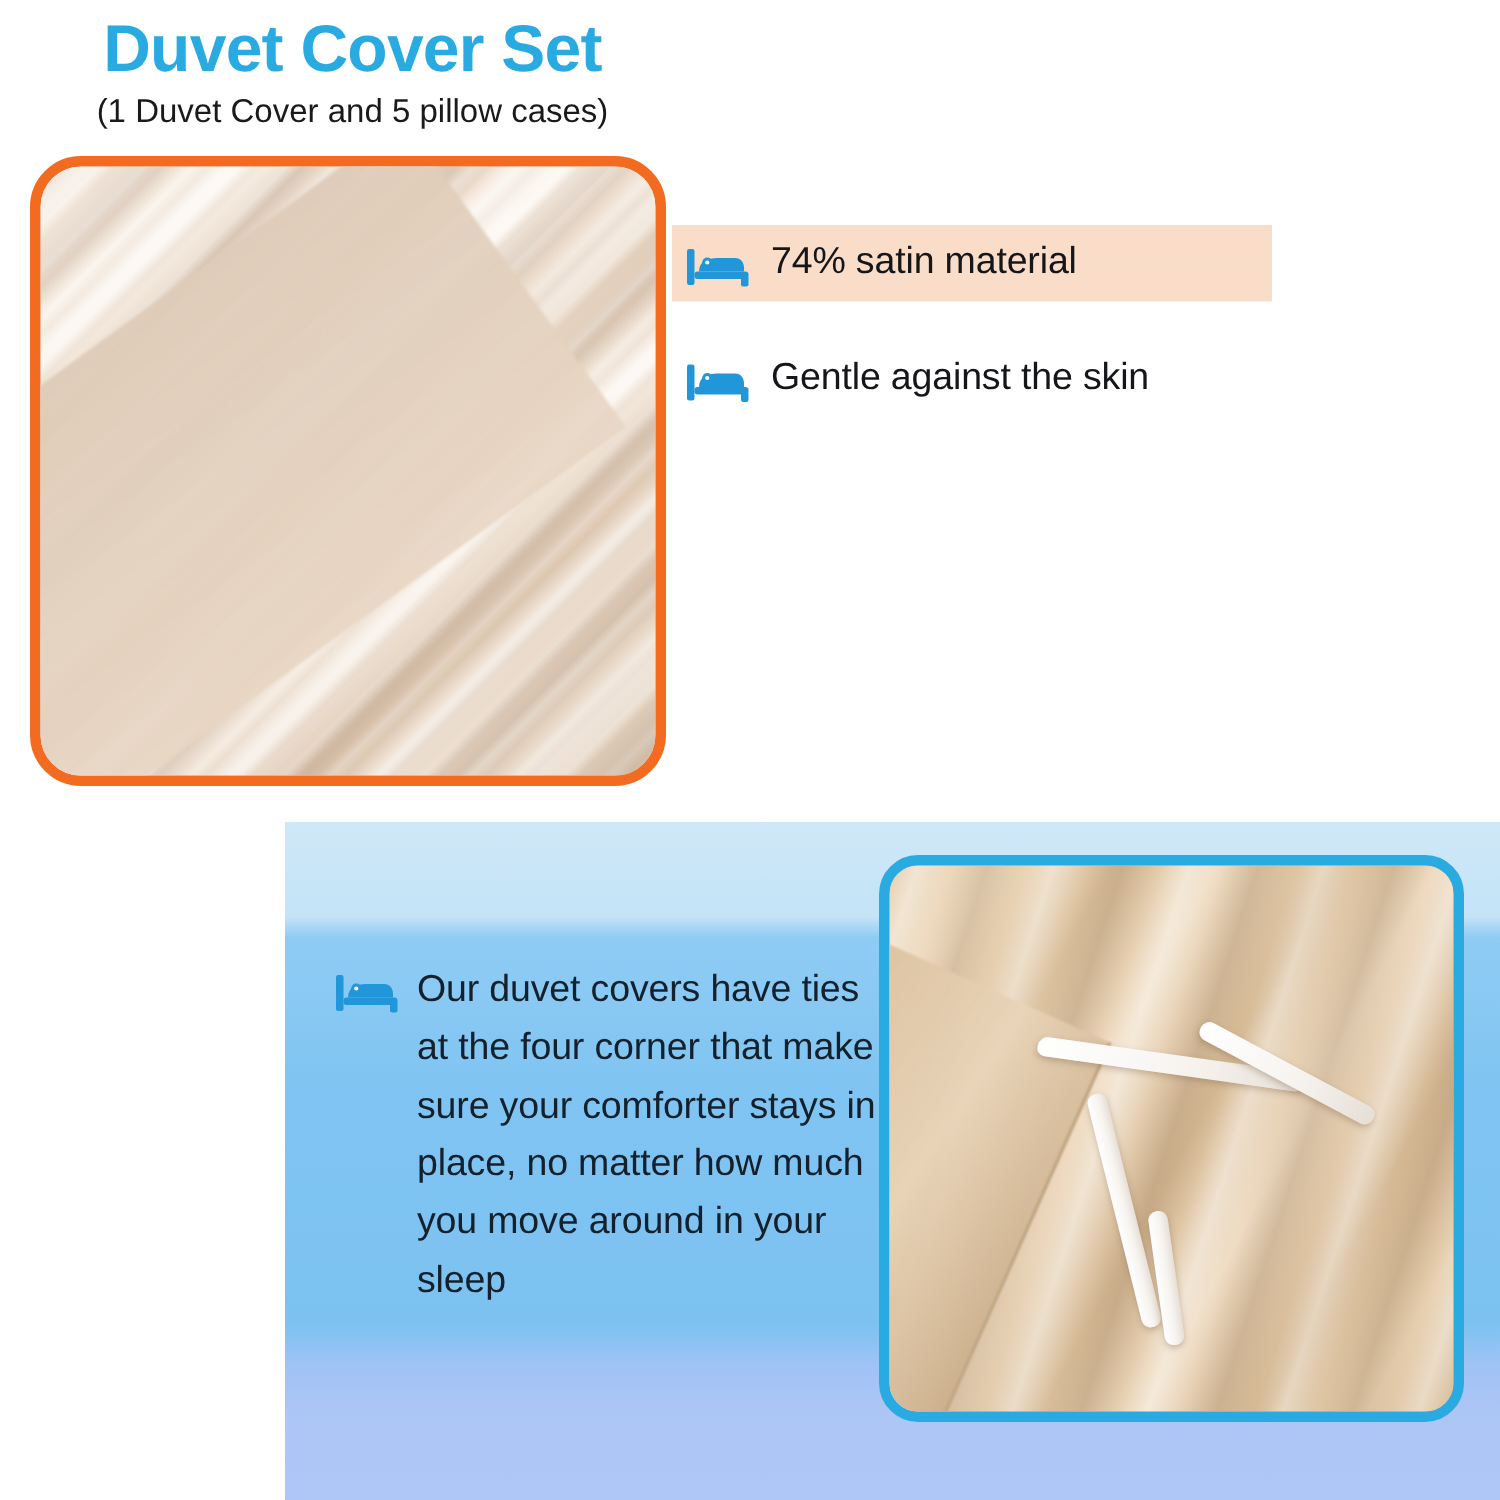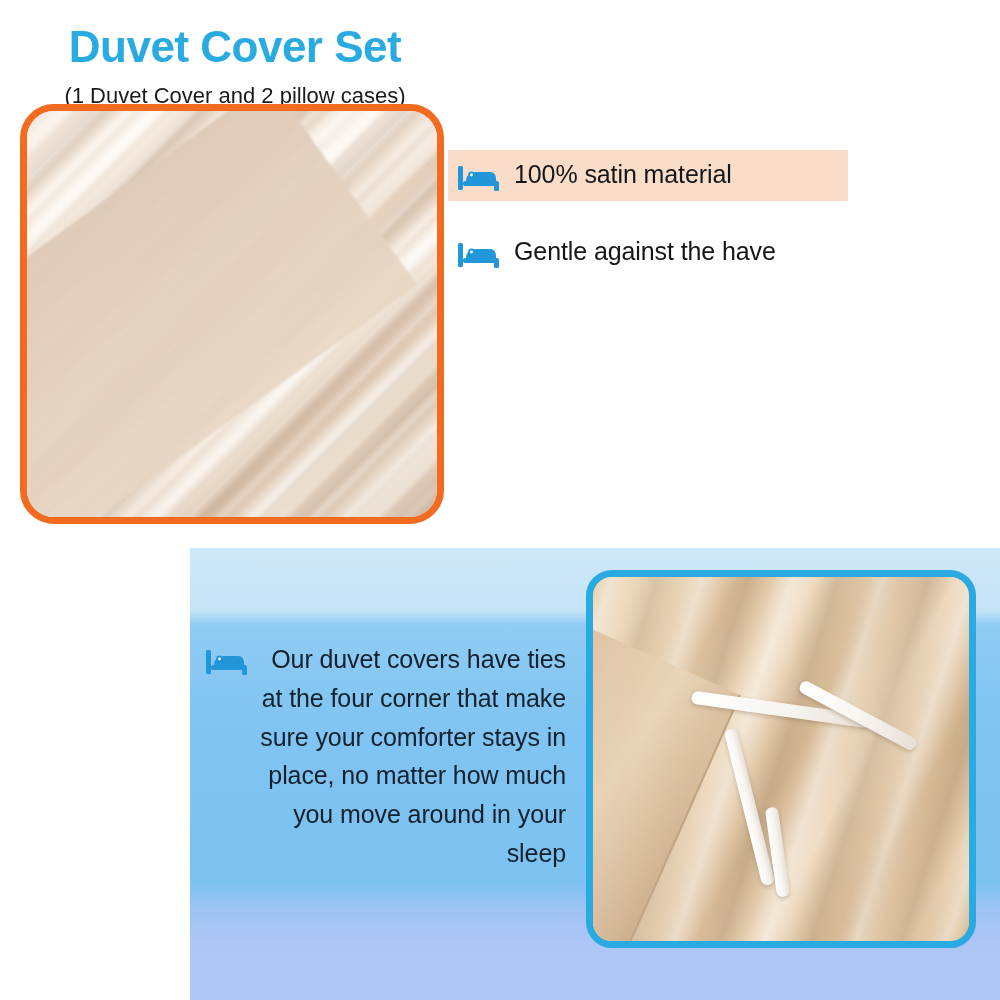--- a/index.html
+++ b/index.html
@@ -23,21 +23,21 @@
     top: 10px;
     width: 470px;
     text-align: center;
   }
   .main-title {
     font-size: 44px;
     font-weight: bold;
     color: #29ABE2;
     letter-spacing: -0.5px;
     line-height: 1.05;
-    margin: 14px;
+    margin: 0;
     white-space: nowrap;
   }
   .sub-title {
     font-size: 22px;
     color: #1A1A1A;
     margin: 6px 0 0 0;
     line-height: 1.1;
     white-space: nowrap;
   }
 
@@ -151,26 +151,25 @@
       #8FCCF4 17%,
       #7FC4F2 40%,
       #7CC2F1 74%,
       #9FC3F4 80%,
       #AEC6F5 88%,
       #AFC7F6 100%);
   }
 
   .tie-text {
     position: absolute;
-    left: 206px;
+    left: 224px;
     top: 640px;
     width: 360px;
     display: flex;
     align-items: flex-start;
-    text-align: right;
   }
   .tie-text .bed-icon {
     margin-top: 6px;
     margin-right: 12px;
   }
   .tie-paragraph {
     font-size: 25px;
     color: #14202B;
     line-height: 1.55;
     letter-spacing: -0.1px;
@@ -258,56 +257,56 @@
     height: 90px;
     border-radius: 6px;
     transform: rotate(-8deg);
   }
 </style>
 </head>
 <body>
 
 <div class="title-block">
   <h1 class="main-title">Duvet Cover Set</h1>
-  <p class="sub-title">(1 Duvet Cover and 2 pillow cases)</p>
+  <p class="sub-title">(1 Duvet Cover and 5 pillow cases)</p>
 </div>
 
 <div class="photo-top">
   <div class="satin-top"></div>
   <div class="satin-top-lower"></div>
 </div>
 
 <div class="feature-list">
 
   <div class="feature-row band">
     <span class="bed-icon">
       <svg viewBox="0 0 42 30" xmlns="http://www.w3.org/2000/svg">
         <rect x="0" y="4" width="5" height="24" rx="1.5" fill="#2196D9"></rect>
         <rect x="5" y="19" width="36" height="5" rx="2" fill="#2196D9"></rect>
         <rect x="36" y="22" width="5" height="7" rx="1.5" fill="#2196D9"></rect>
         <path d="M8 19 C8 12 14 10 20 10 L32 10 C36 10 38 13 38 17 L38 19 Z" fill="#2196D9"></path>
         <circle cx="13.5" cy="13" r="3.4" fill="#2196D9"></circle>
         <circle cx="13.5" cy="13" r="1.4" fill="#FFFFFF"></circle>
       </svg>
     </span>
-    <span class="feature-text">100% satin material</span>
+    <span class="feature-text">74% satin material</span>
   </div>
 
   <div class="feature-row plain">
     <span class="bed-icon">
       <svg viewBox="0 0 42 30" xmlns="http://www.w3.org/2000/svg">
         <rect x="0" y="4" width="5" height="24" rx="1.5" fill="#2196D9"></rect>
         <rect x="5" y="19" width="36" height="5" rx="2" fill="#2196D9"></rect>
         <rect x="36" y="22" width="5" height="7" rx="1.5" fill="#2196D9"></rect>
         <path d="M8 19 C8 12 14 10 20 10 L32 10 C36 10 38 13 38 17 L38 19 Z" fill="#2196D9"></path>
         <circle cx="13.5" cy="13" r="3.4" fill="#2196D9"></circle>
         <circle cx="13.5" cy="13" r="1.4" fill="#FFFFFF"></circle>
       </svg>
     </span>
-    <span class="feature-text">Gentle against the have</span>
+    <span class="feature-text">Gentle against the skin</span>
   </div>
 
 
 
 </div>
 
 <div class="bottom-panel"></div>
 
 <div class="tie-text">
   <span class="bed-icon">

